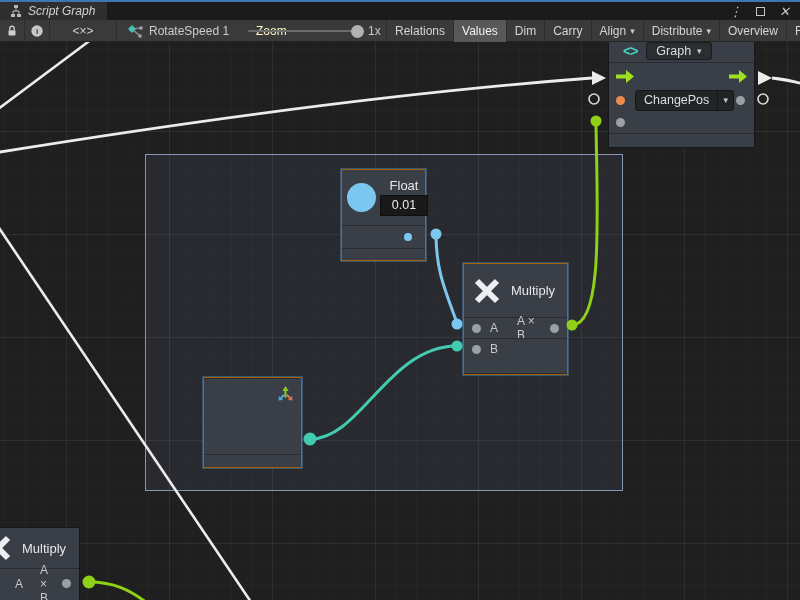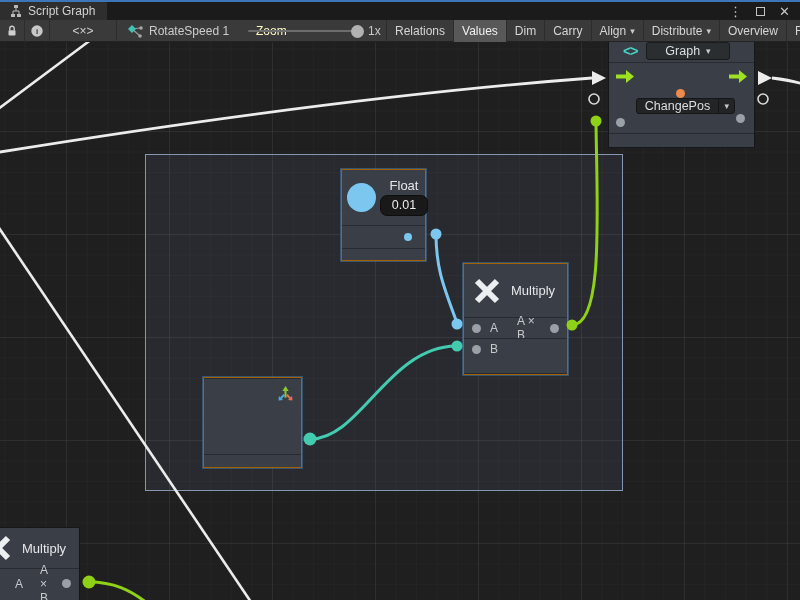--- a/index.html
+++ b/index.html
@@ -1,21 +1,21 @@
 <!DOCTYPE html>
 <html><head>
 <meta charset="utf-8">
 <style>
   * { margin:0; padding:0; box-sizing:border-box; }
   html,body { width:800px; height:600px; overflow:hidden; background:#1f1f1f;
     font-family:"Liberation Sans", sans-serif; }
 
   
   .accent-line { position:absolute; left:0; top:0; width:800px; height:2px; background:#3d76b8; z-index:12; }
-  .tabbar { position:absolute; left:0; top:2px; width:800px; height:18px; background:#1b1b1b; z-index:11; display:flex; align-items:stretch; }
+  .tabbar { position:absolute; left:0; top:2px; width:800px; height:18px; background:#1b1b1b; z-index:11; display:flex; align-items:stretch;font-style:italic; }
   .tab { display:flex; align-items:center; gap:6px; padding:0 12px 0 10px; background:#2e2e2e; color:#d2d2d2; font-size:12px; }
   .win-controls { margin-left:auto; display:flex; align-items:center; gap:14px; padding-right:10px; color:#c4c4c4; font-size:13px; }
   .max-box { display:inline-block; width:9px; height:9px; border:1.5px solid #c4c4c4; }
 
   
   .toolbar { position:absolute; left:0; top:20px; width:800px; height:22px; background:#3a3a3a; border-bottom:1px solid #232323; z-index:11; color:#d5d5d5; font-size:12px; }
   .tb-btn { position:absolute; top:0; height:22px; display:flex; align-items:center; justify-content:center; border-right:1px solid #2d2d2d; }
   .tb-right { position:absolute; left:386px; top:0; height:22px; display:flex; }
   .tb-right .vbtn { height:22px; display:flex; align-items:center; gap:4px; padding:4px 8px; border-left:1px solid #2d2d2d; white-space:nowrap; }
   .vbtn.active { background:#585858; color:#f0f0f0; }
@@ -47,24 +47,24 @@
   .nrow { display:flex; align-items:center; border-top:1px solid #282c32; }
   .nfooter { margin-top:auto; border-top:1px solid #282c32; }
   .port { width:9px; height:9px; border-radius:50%; background:#9aa0a6; flex:none; }
   .port.orange { background:#ef8a4c; }
   .port.blue { background:#7cc7ef; width:8px; height:8px; }
   .ntitle { color:#e4e6e8; font-size:13px; }
   .nsub { color:#cfd2d4; font-size:11.5px; }
 
   
   .float-circle { width:29px; height:29px; border-radius:50%; background:#7cc7ef; flex:none; }
-  .value-box { display:block; width:48px; height:21px; line-height:19px; text-align:center; background:#191919; border:1px solid #0e0e0e; border-radius:7px; color:#ececec; font-size:12.5px; }
-
-  
-  .pill { display:flex; align-items:center; gap:6px; background:#2b2e31; border:1px solid #191b1d; border-radius:3px; padding:1px 18px; color:#dcdee0; font-size:12.5px; height:18px; }
+  .value-box { display:block; width:48px; height:21px; line-height:19px; text-align:center; background:#191919; border:1px solid #0e0e0e; border-radius:0; color:#ececec; font-size:12.5px; }
+
+  
+  .pill { display:flex; align-items:center; gap:6px; background:#2b2e31; border:1px solid #191b1d; border-radius:3px; padding:1px 9px; color:#dcdee0; font-size:12.5px; height:18px; }
   .dropdown { display:flex; align-items:stretch; background:#222426; border:1px solid #141618; border-radius:3px; height:21px; color:#dcdee0; font-size:12.5px; }
   .dropdown .dd-label { display:flex; align-items:center; padding:0 8px; }
   .dropdown .dd-caret { display:flex; align-items:center; justify-content:center; width:16px; border-left:1px solid #141618; font-size:9px; color:#c9c9c9; }
   .code-glyph { color:#45d6c6; font-weight:bold; font-size:14px; letter-spacing:-1px; }
 
   svg text { font-family:"Liberation Sans", sans-serif; }
   .wires { position:absolute; left:0; top:0; width:800px; height:600px; z-index:3; pointer-events:none; }
 </style>
 </head>
 <body>
@@ -132,21 +132,21 @@
   <div class="nrow" style="height:28px;padding:0 7px;">
     <svg width="18" height="13" viewBox="0 0 18 13">
       <rect x="0" y="4.5" width="10" height="4" fill="#9fe021"></rect>
         <polygon points="10,0 18,6.5 10,13" fill="#9fe021"></polygon>
     </svg>
     <svg width="18" height="13" viewBox="0 0 18 13" style="margin-left:auto;">
       <rect x="0" y="4.5" width="10" height="4" fill="#9fe021"></rect>
         <polygon points="10,0 18,6.5 10,13" fill="#9fe021"></polygon>
     </svg>
   </div>
-  <div class="nrow" style="height:22px;border-top:none;padding:0 9px 0 7px;flex-direction:column;">
+  <div class="nrow" style="height:22px;border-top:none;padding:0 9px 0 7px;">
     <span class="port orange"></span>
     <span class="dropdown" style="margin-left:10px;">
       <span class="dd-label">ChangePos</span>
       <span class="dd-caret">▾</span>
     </span>
     <span class="port" style="margin-left:auto;"></span>
   </div>
   <div class="nrow" style="height:22px;border-top:none;padding:0 7px;">
     <span class="port"></span>
   </div>

